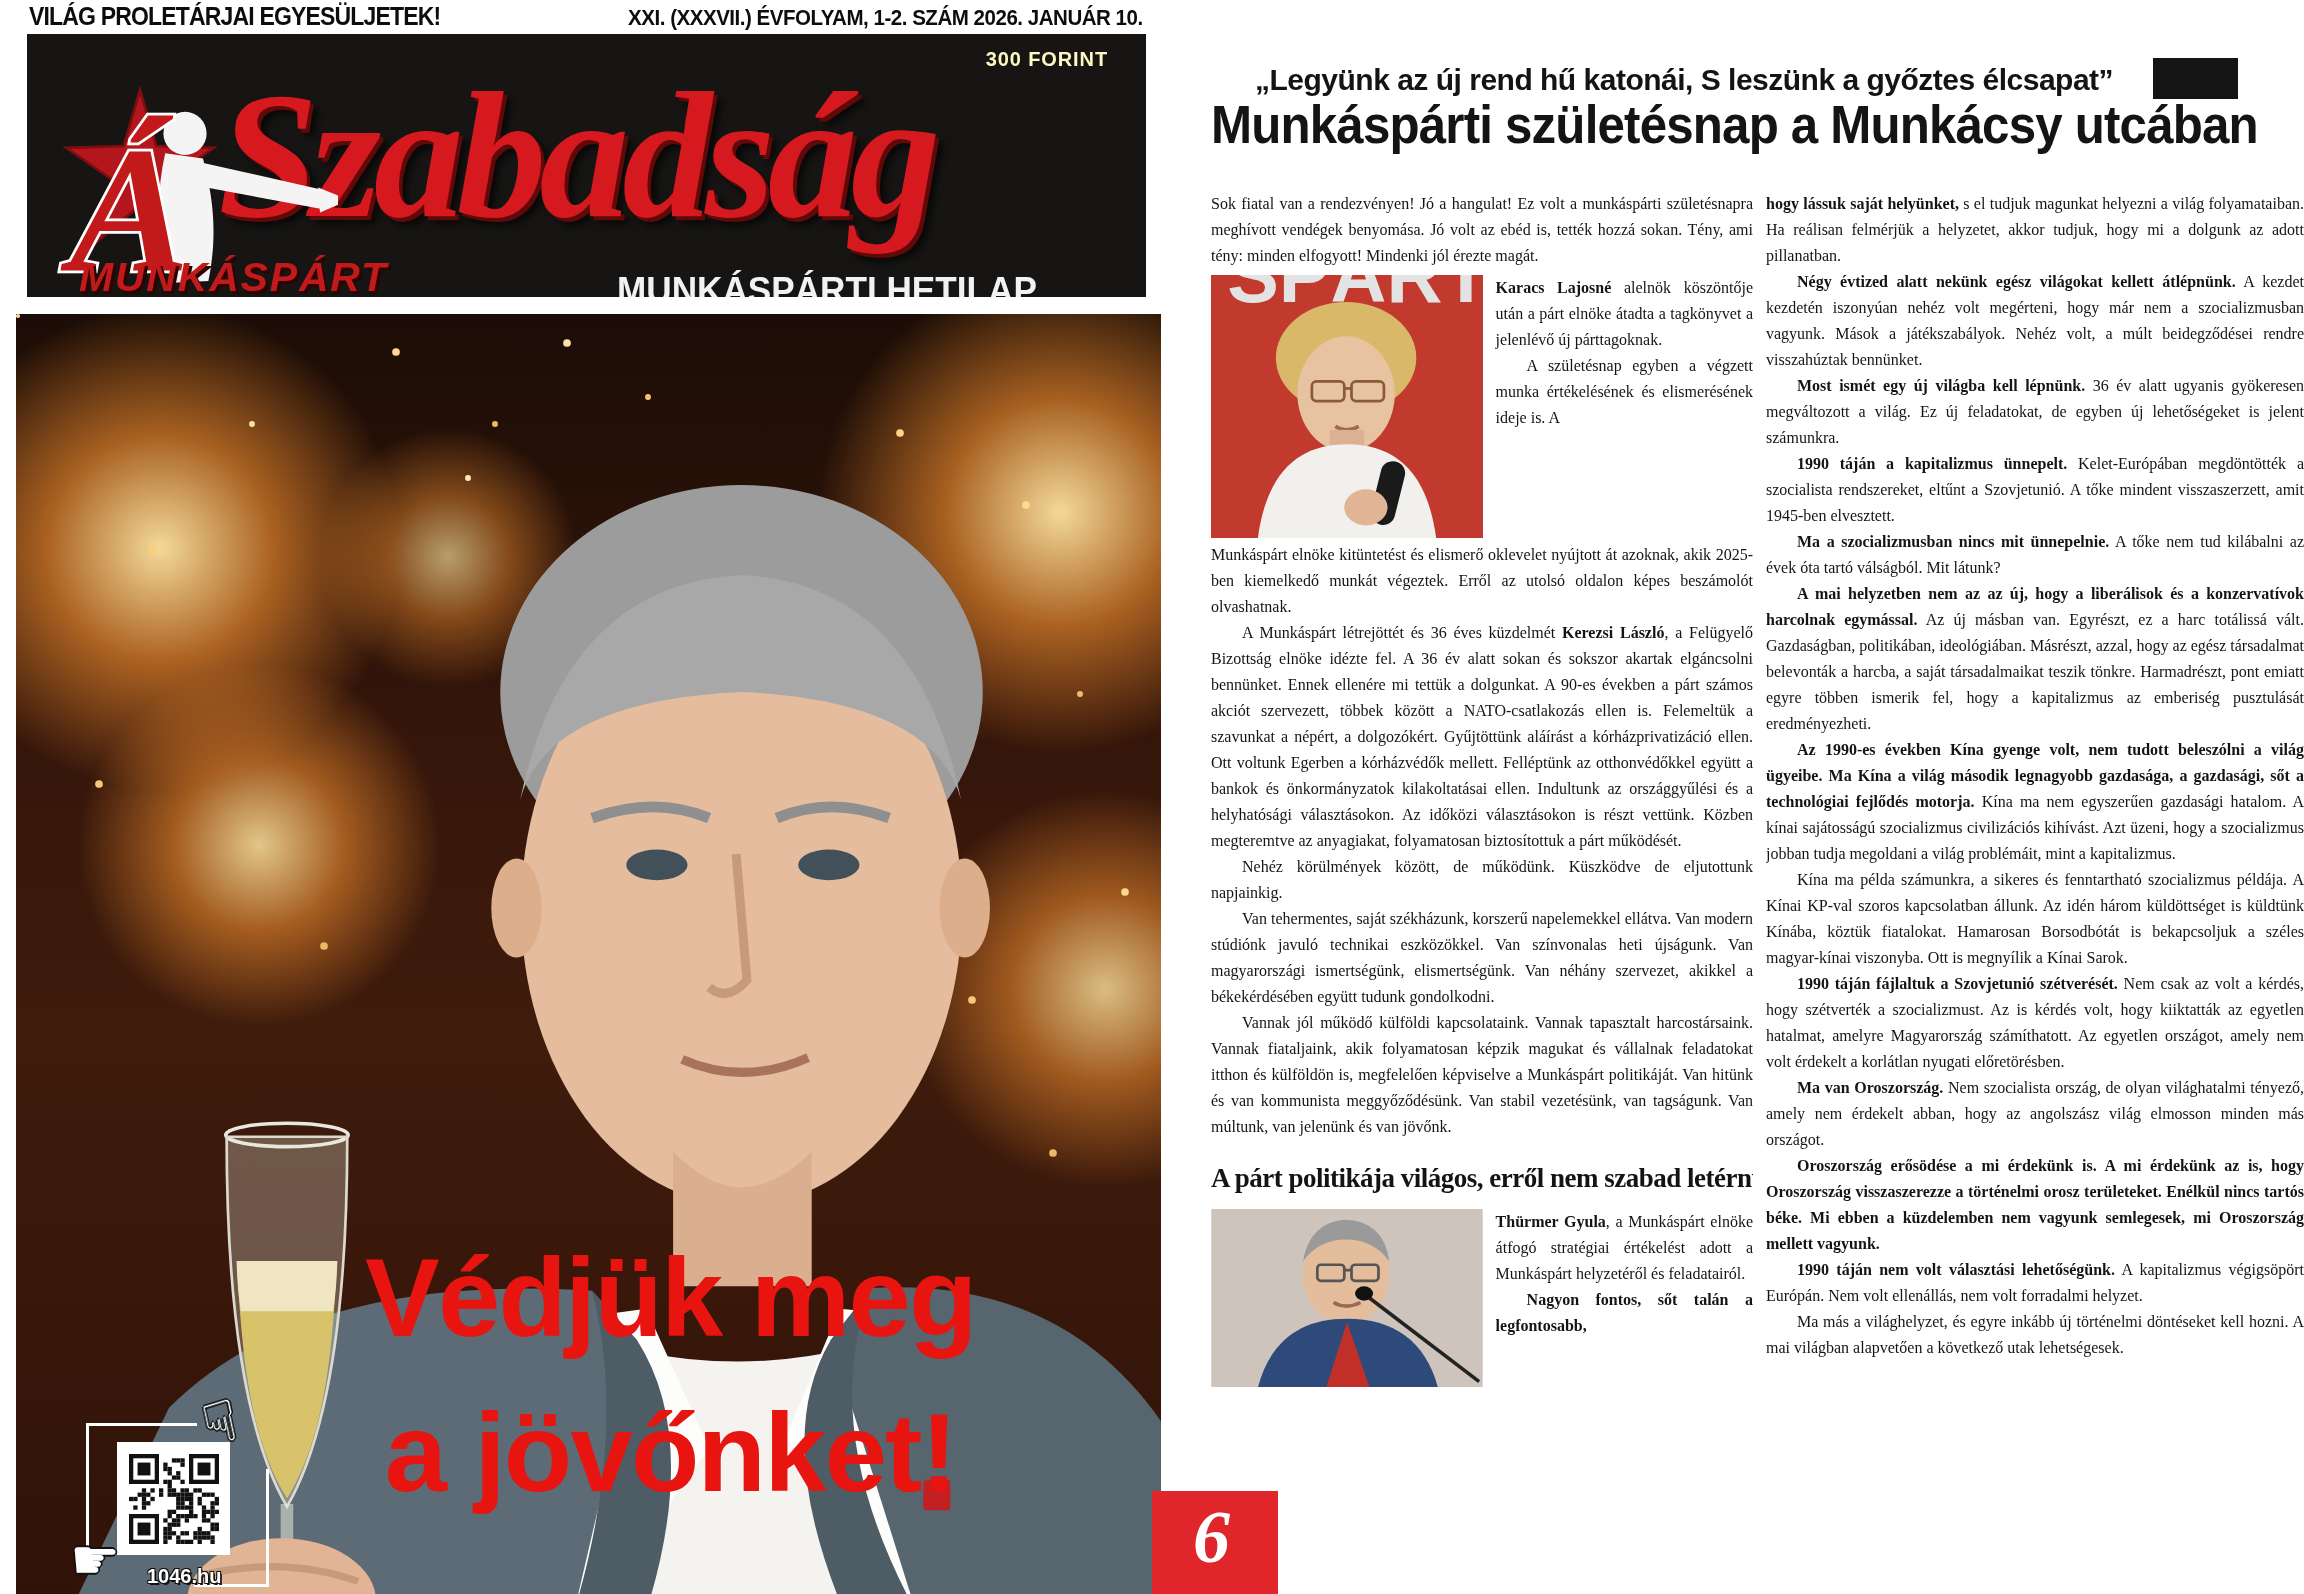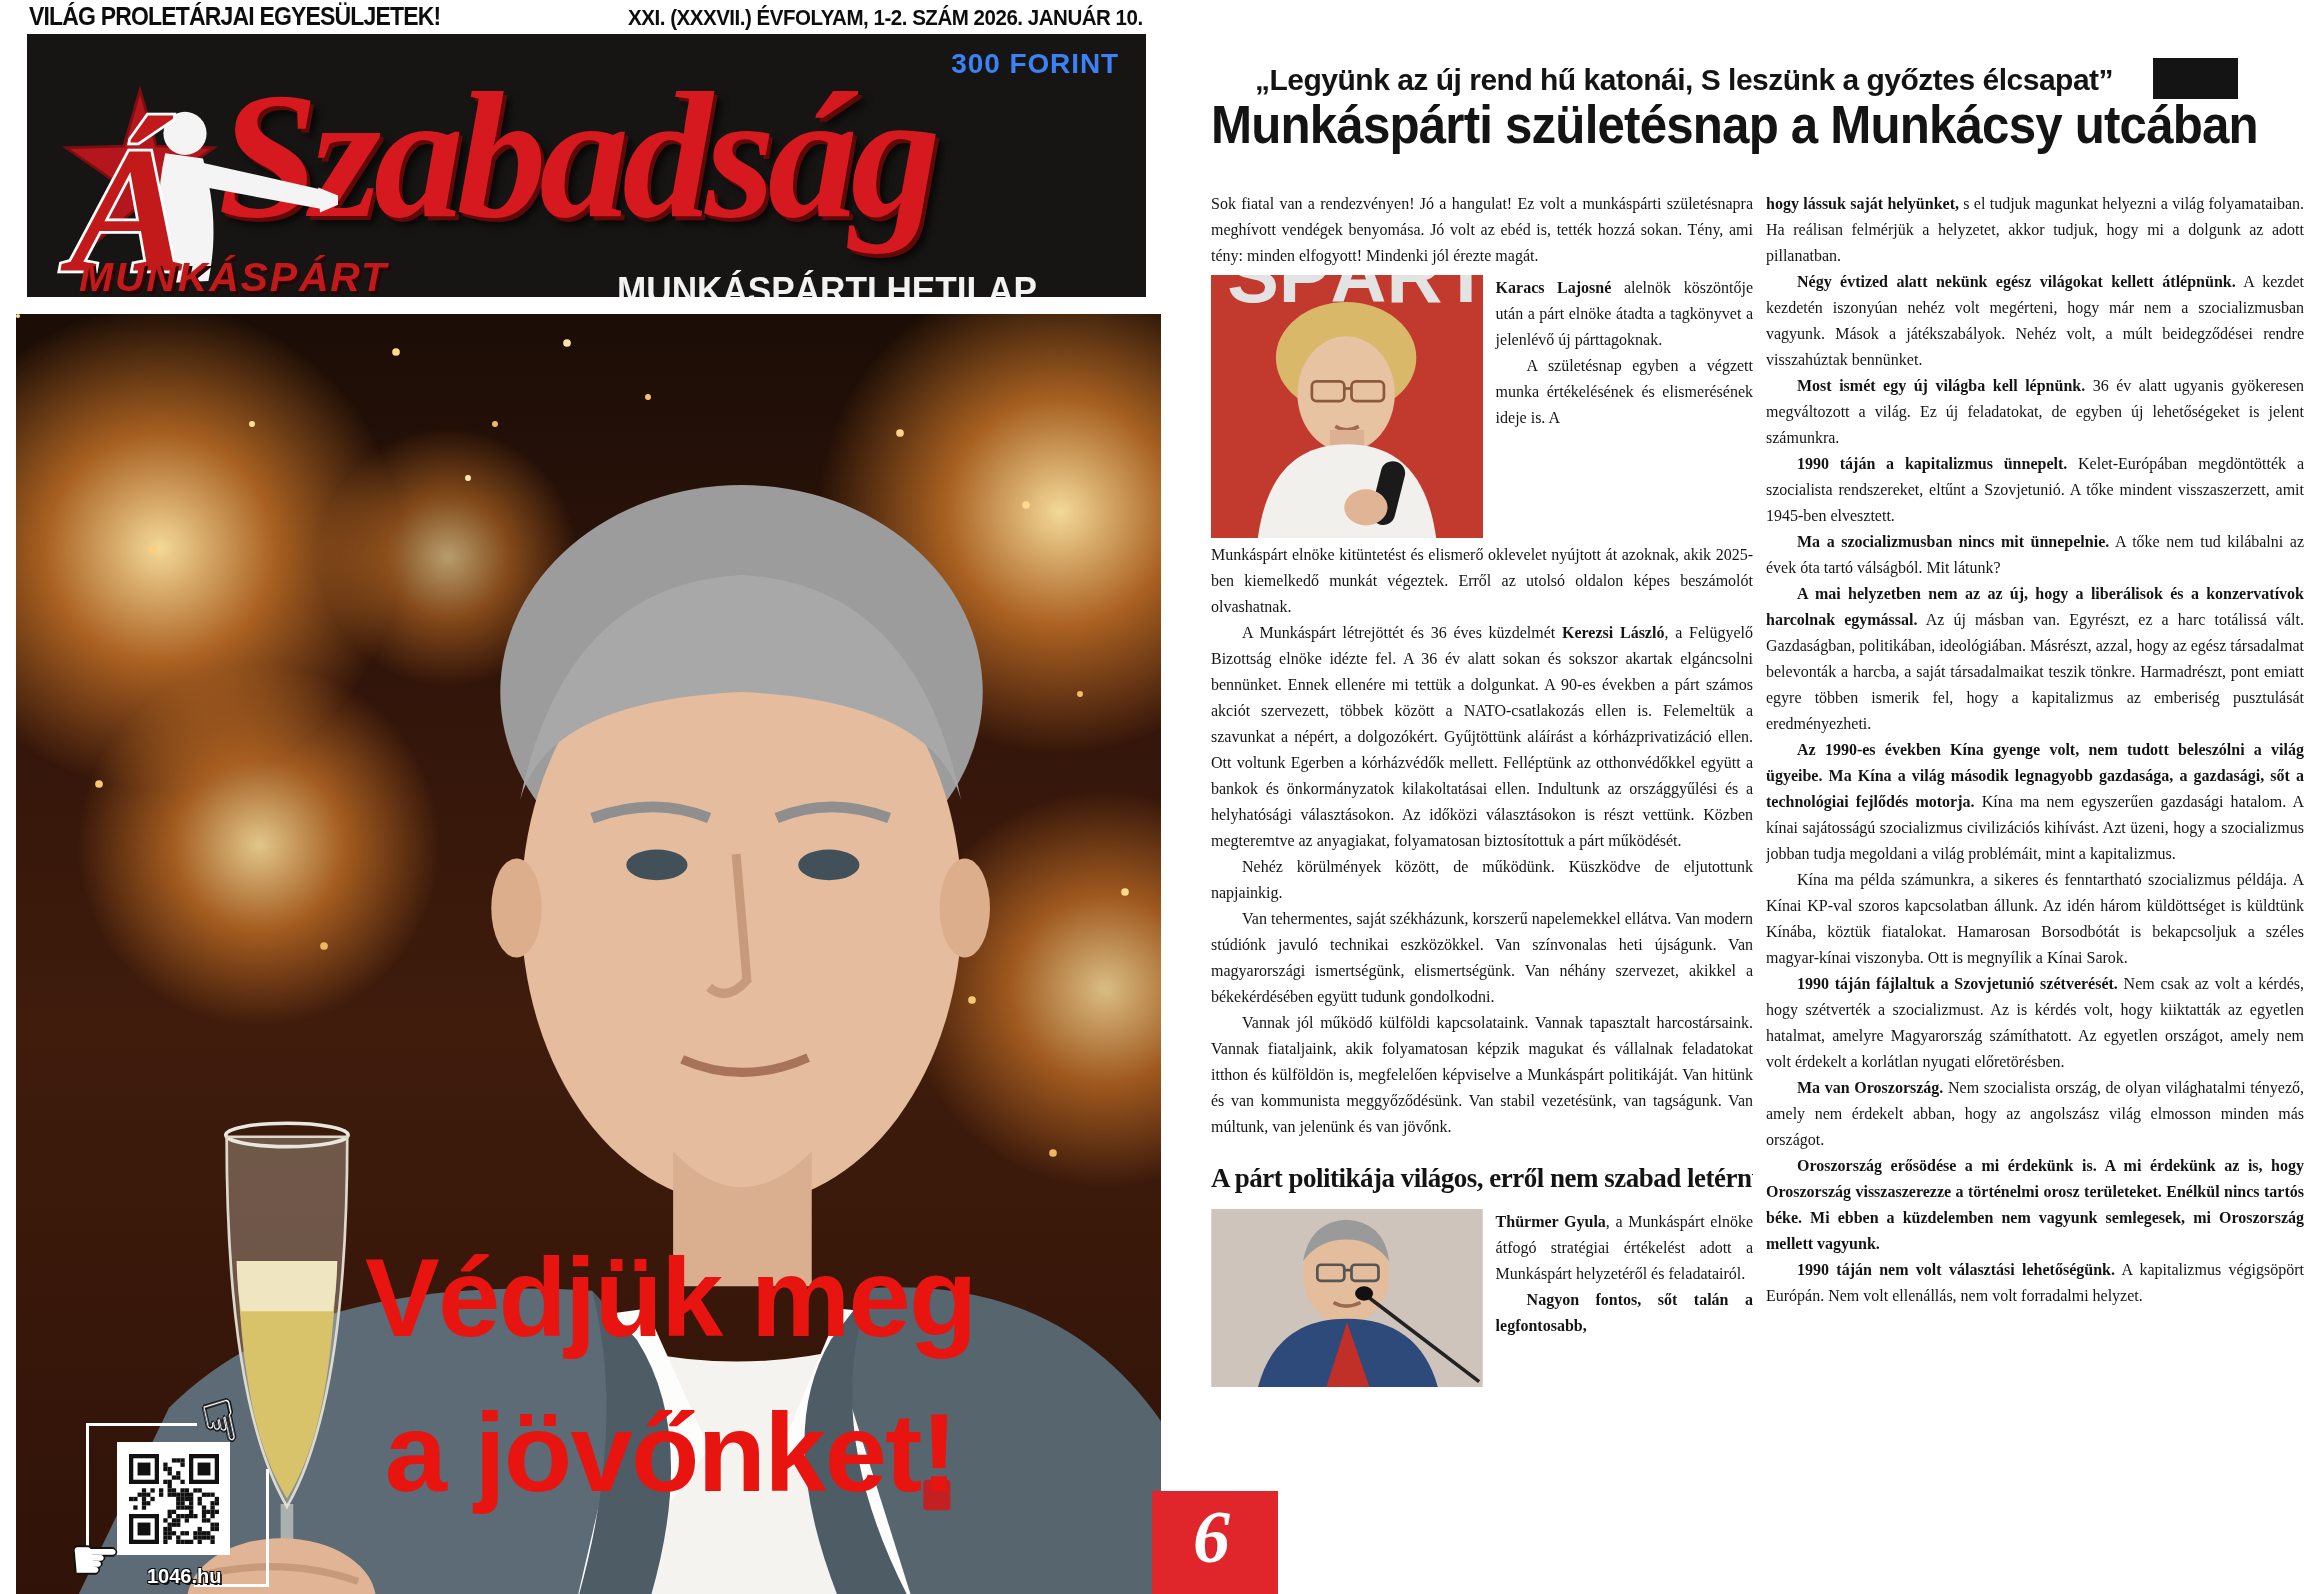--- a/index.html
+++ b/index.html
@@ -6,21 +6,21 @@
   #stage{position:relative;width:2304px;height:1595px;overflow:hidden;background:#fff;
          font-family:"Liberation Sans",sans-serif;}
   
   #cover{position:absolute;left:0;top:0;width:1170px;height:1595px;background:#fff;padding-left:12px;}
   #cover-topstrip{position:absolute;left:27px;top:0;width:1119px;height:34px;background:#fff;}
   #top-slogan{position:absolute;left:1.8px;top:1.8px;font-size:25px;font-weight:800;color:#0d0d0d;
               letter-spacing:-0.9px;transform:scaleX(.92);transform-origin:left;white-space:nowrap;}
   #issue-line{position:absolute;right:3.6px;top:4.5px;font-size:21.6px;font-weight:800;color:#0d0d0d;
               letter-spacing:-0.5px;transform:scaleX(.95);transform-origin:right;white-space:nowrap;}
   #masthead-box{position:absolute;left:27px;top:34px;width:1119px;height:263px;background:#161514;overflow:hidden;}
-  #price{position:absolute;right:27px;top:14.4px;color:#3b82f6;font-size:28px;font-weight:800;letter-spacing:0.9px;}
+  #price{position:absolute;right:38px;top:14.4px;color:#fef9c3;font-size:20px;font-weight:800;letter-spacing:0.9px;}
   #wordmark{position:absolute;left:191px;top:36px;font-family:"Liberation Serif",serif;
             font-style:italic;font-weight:700;font-size:180px;line-height:.95;color:#d6191f;
             letter-spacing:-7.2px;text-shadow:3.6px 3.6px 0 #5f0909, 8px 8px 7.2px rgba(0,0,0,.65);white-space:nowrap;}
   #party-name{position:absolute;left:52px;top:220px;font-style:italic;font-weight:800;font-size:41px;
               color:#c21a1a;letter-spacing:1.8px;text-shadow:2.7px 2.7px 0 #2c0202;white-space:nowrap;}
   #subtitle{position:absolute;left:590px;top:236px;font-size:37px;font-weight:800;color:#f2f2f2;
             transform:scaleX(.95);transform-origin:left;white-space:nowrap;}
   #party-logo{position:absolute;left:23.4px;top:40px;}
   
   #cover-photo{position:absolute;left:16px;top:297px;width:1145px;height:1298px;overflow:hidden;
@@ -352,20 +352,21 @@
         <p class="body indent"><span class="b">Most ismét egy új világba kell lépnünk.</span><span> 36 év alatt ugyanis gyökeresen megváltozott a világ. Ez új feladatokat, de egyben új lehetőségeket is jelent számunkra.</span></p>
         <p class="body indent"><span class="b">1990 táján a kapitalizmus ünnepelt.</span><span> Kelet-Európában megdöntötték a szocialista rendszereket, eltűnt a Szovjetunió. A tőke mindent visszaszerzett, amit 1945-ben elvesztett.</span></p>
         <p class="body indent"><span class="b">Ma a szocializmusban nincs mit ünnepelnie.</span><span> A tőke nem tud kilábalni az évek óta tartó válságból. Mit látunk?</span></p>
         <p class="body indent"><span class="b">A mai helyzetben nem az az új, hogy a liberálisok és a konzervatívok harcolnak egymással.</span><span> Az új másban van. Egyrészt, ez a harc totálissá vált. Gazdaságban, politikában, ideológiában. Másrészt, azzal, hogy az egész társadalmat belevonták a harcba, a saját társadalmaikat teszik tönkre. Harmadrészt, pont emiatt egyre többen ismerik fel, hogy a kapitalizmus az emberiség pusztulását eredményezheti.</span></p>
         <p class="body indent"><span class="b">Az 1990-es években Kína gyenge volt, nem tudott beleszólni a világ ügyeibe. Ma Kína a világ második legnagyobb gazdasága, a gazdasági, sőt a technológiai fejlődés motorja.</span><span> Kína ma nem egyszerűen gazdasági hatalom. A kínai sajátosságú szocializmus civilizációs kihívást. Azt üzeni, hogy a szocializmus jobban tudja megoldani a világ problémáit, mint a kapitalizmus.</span></p>
         <p class="body indent"><span>Kína ma példa számunkra, a sikeres és fenntartható szocializmus példája. A Kínai KP-val szoros kapcsolatban állunk. Az idén három küldöttséget is küldtünk Kínába, köztük fiatalokat. Hamarosan Borsodbótát is bekapcsoljuk a széles magyar-kínai viszonyba. Ott is megnyílik a Kínai Sarok.</span></p>
         <p class="body indent"><span class="b">1990 táján fájlaltuk a Szovjetunió szétverését.</span><span> Nem csak az volt a kérdés, hogy szétverték a szocializmust. Az is kérdés volt, hogy kiiktatták az egyetlen hatalmat, amelyre Magyarország számíthatott. Az egyetlen országot, amely nem volt érdekelt a korlátlan nyugati előretörésben.</span></p>
         <p class="body indent"><span class="b">Ma van Oroszország.</span><span> Nem szocialista ország, de olyan világhatalmi tényező, amely nem érdekelt abban, hogy az angolszász világ elmosson minden más országot.</span></p>
         <p class="body indent"><span class="b">Oroszország erősödése a mi érdekünk is. A mi érdekünk az is, hogy Oroszország visszaszerezze a történelmi orosz területeket. Enélkül nincs tartós béke. Mi ebben a küzdelemben nem vagyunk semlegesek, mi Oroszország mellett vagyunk.</span></p>
         <p class="body indent"><span class="b">1990 táján nem volt választási lehetőségünk.</span><span> A kapitalizmus végigsöpört Európán. Nem volt ellenállás, nem volt forradalmi helyzet.</span></p>
+        <p class="body indent"><span>Ma más a világhelyzet, és egyre inkább új történelmi döntéseket kell hozni. A mai világban alapvetően a következő utak lehetségesek.</span></p>
       </div>
   </section>
 
   <div id="pagenum-box">
     <span id="pagenum">6</span>
   </div>
 </div>
 
 
 </body></html>

